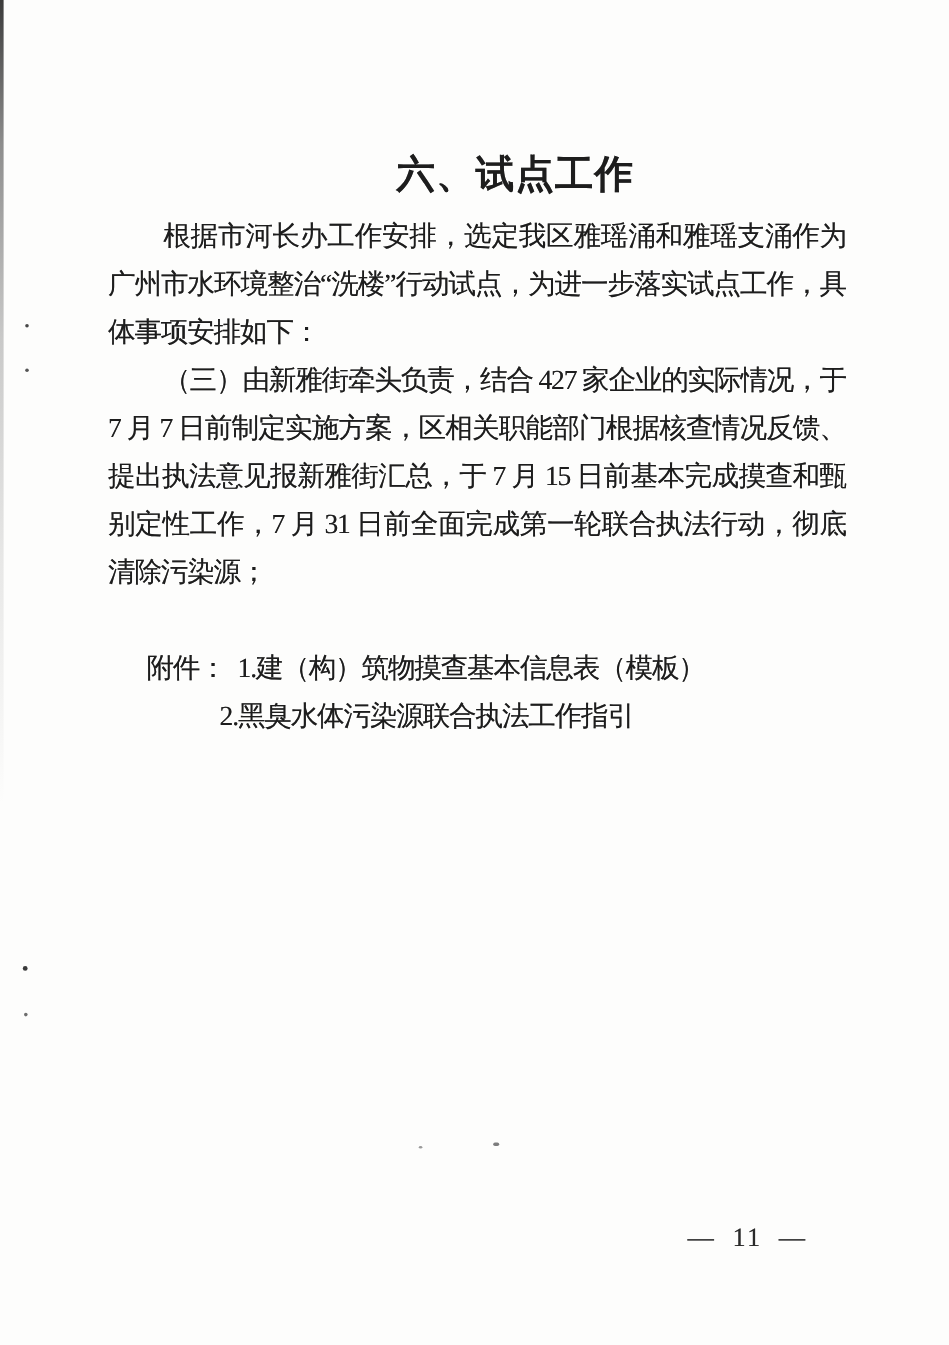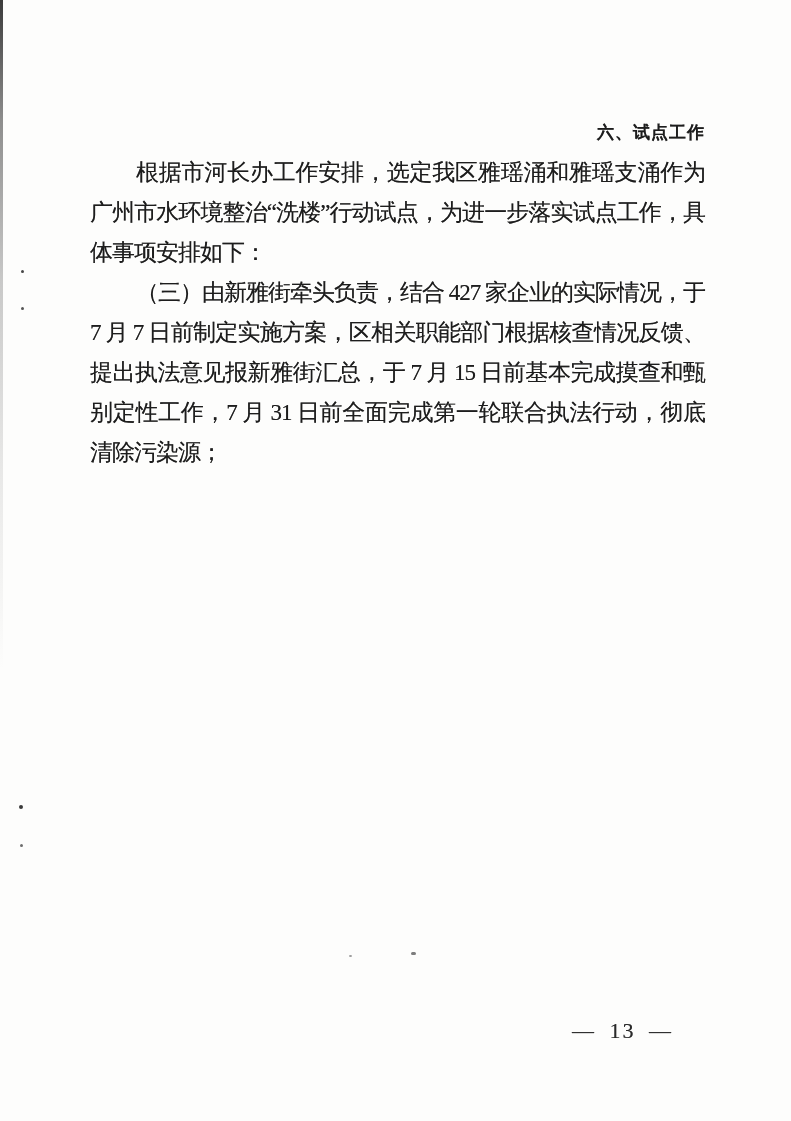--- a/index.html
+++ b/index.html
@@ -39,27 +39,27 @@
     left: 90px;
     top: 113px;
     width: 615px;
     font-size: 23px;
     line-height: 40px;
     letter-spacing: -1px;
     text-align: justify;
     text-shadow: 0 0 0.5px rgba(20,20,20,0.6);
   }
   .heading {
-    margin: 0;
-    font-size: 17px;
+    margin: 12px;
+    font-size: 32px;
     font-weight: bold;
     line-height: 40px;
     text-indent: 2em;
     letter-spacing: 1px;
-    text-align: right;
+    text-align: center;
   }
   .para {
     margin: 0;
     text-indent: 2em;
   }
   .attachments {
     margin-top: 40px;
   }
   .att-line1 {
     margin-left: 32px;
@@ -95,17 +95,23 @@
   <div class="speck" style="left:19px; top:805px; width:4px; height:4px; background:#3a3a3a;"></div>
   <div class="speck" style="left:20px; top:844px; width:3px; height:3px; background:#6e6e6e;"></div>
   <div class="speck" style="left:349px; top:955px; width:3px; height:2px; background:#9a9a9a;"></div>
   <div class="speck" style="left:411px; top:952px; width:5px; height:3px; background:#7d7d7d; border-radius:2px;"></div>
 
   <div class="content">
     <h2 class="heading">六、试点工作</h2>
     <p class="para">根据市河长办工作安排，选定我区雅瑶涌和雅瑶支涌作为广州市水环境整治“洗楼”行动试点，为进一步落实试点工作，具体事项安排如下：</p>
     <p class="para">（三）由新雅街牵头负责，结合 427 家企业的实际情况，于 7 月 7 日前制定实施方案，区相关职能部门根据核查情况反馈、提出执法意见报新雅街汇总，于 7 月 15 日前基本完成摸查和甄别定性工作，7 月 31 日前全面完成第一轮联合执法行动，彻底清除污染源；</p>
 
+    <div class="attachments">
+      <div class="att-line1">
+        <span class="att-label">附件：</span><span>1.建（构）筑物摸查基本信息表（模板）</span>
+      </div>
+      <div class="att-line2">2.黑臭水体污染源联合执法工作指引</div>
+    </div>
   </div>
 
-  <div class="footer">— 13 —</div>
+  <div class="footer">— 11 —</div>
 
 </div>
 
 </body></html>

